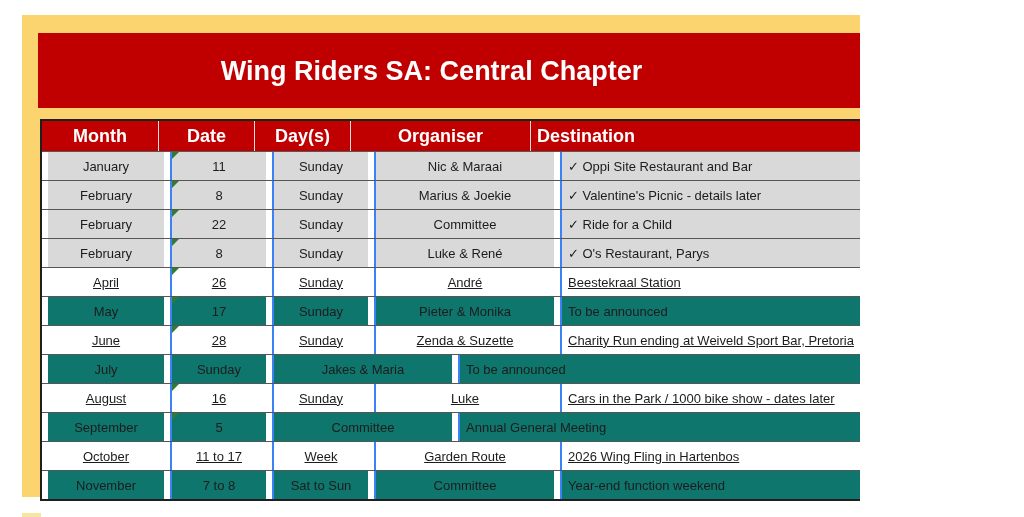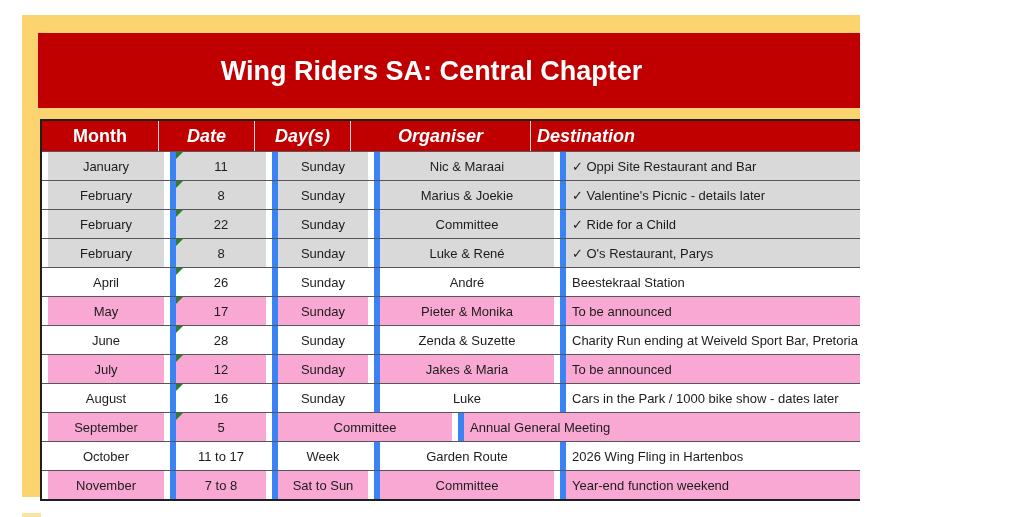--- a/index.html
+++ b/index.html
@@ -12,33 +12,33 @@
           display:flex;flex-direction:column;justify-content:center;align-items:center;
           padding-right:158px;box-sizing:border-box;z-index:1;}
   .banner .t1,.banner .t2{color:#ffffff;font-weight:700;font-size:27px;line-height:36px;white-space:nowrap;}
 
   .badge{position:absolute;left:861px;top:20px;width:87px;height:111px;z-index:3;}
 
   .table{position:absolute;left:40px;top:119px;width:943px;border:2px solid #1f1f1f;background:#fff;z-index:2;}
   .thead{display:flex;height:30px;background:#c00000;}
   .th{box-sizing:border-box;display:flex;align-items:center;justify-content:center;
       color:#ffffff;font-weight:700;font-size:18px;}
-  .th + .th{border-left:1px solid rgba(255,255,255,.85);font-style:italic;}
+  .th + .th{border-left:1px solid rgba(255,255,255,.85);}
   .tr{display:flex;height:28px;border-top:1.5px solid #565656;}
   .td{box-sizing:border-box;display:flex;align-items:center;justify-content:center;
       font-size:13px;color:#1c1c1c;white-space:nowrap;overflow:hidden;margin-left:6px;}
-  .td + .td{border-left:6px solid #3b82f6;}
+  .td + .td{border-left:2px solid #3b82f6;}
   .col0{width:116px;}
   .col1{width:96px;position:relative;}
   .col2{width:96px;}
   .col3{width:180px;}
   .col4{flex:1;justify-content:flex-start;padding-left:6px;}
   .tr.gray  .td{background:#d9d9d9;}
-  .tr.white .td{background:#ffffff;}
-  .tr.cream .td{background:#f9a8d4;}
+  .tr.white .td{background:#ffffff;text-decoration:underline;}
+  .tr.cream .td{background:#0f766e;}
   .flag{position:absolute;left:0;top:0;width:0;height:0;
         border-top:7px solid #2e7d32;border-right:7px solid transparent;}
 
   .frag{position:absolute;height:4px;background:#f8e5a0;}
   .frag-left{left:22px;top:513px;width:19px;}
   .frag-right{left:981px;top:513px;width:21px;}
 </style>
 </head>
 <body>
 
@@ -133,21 +133,20 @@
         </div>
         <div class="tr white">
           <div class="td col0">June</div>
           <div class="td col1">28<span class="flag"></span></div>
           <div class="td col2">Sunday</div>
           <div class="td col3">Zenda &amp; Suzette</div>
           <div class="td col4">Charity Run ending at Weiveld Sport Bar, Pretoria</div>
         </div>
         <div class="tr cream">
           <div class="td col0">July</div>
-          <div class="td col1">12<span class="flag"></span></div>
           <div class="td col2">Sunday</div>
           <div class="td col3">Jakes &amp; Maria</div>
           <div class="td col4">To be announced</div>
         </div>
         <div class="tr white">
           <div class="td col0">August</div>
           <div class="td col1">16<span class="flag"></span></div>
           <div class="td col2">Sunday</div>
           <div class="td col3">Luke</div>
           <div class="td col4">Cars in the Park / 1000 bike show - dates later</div>

